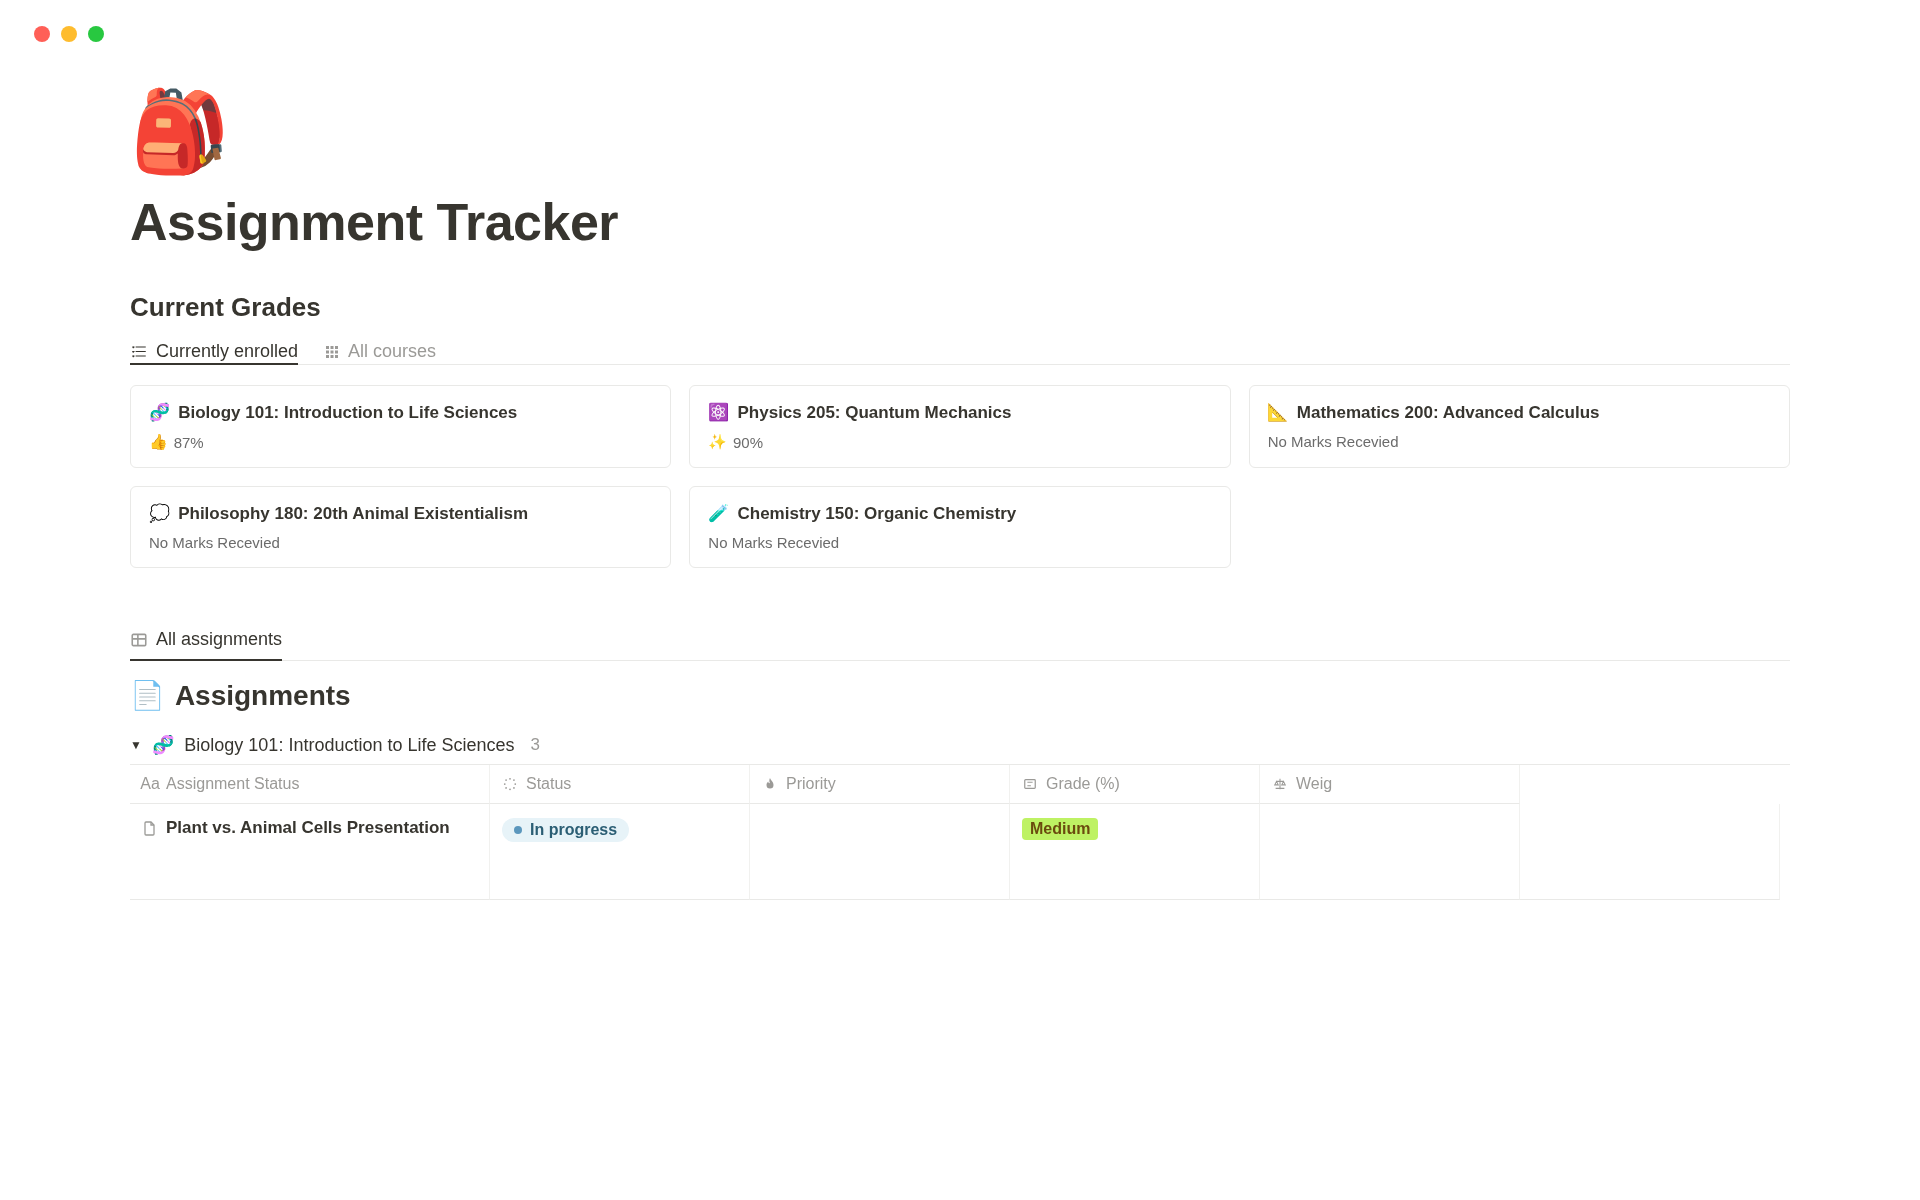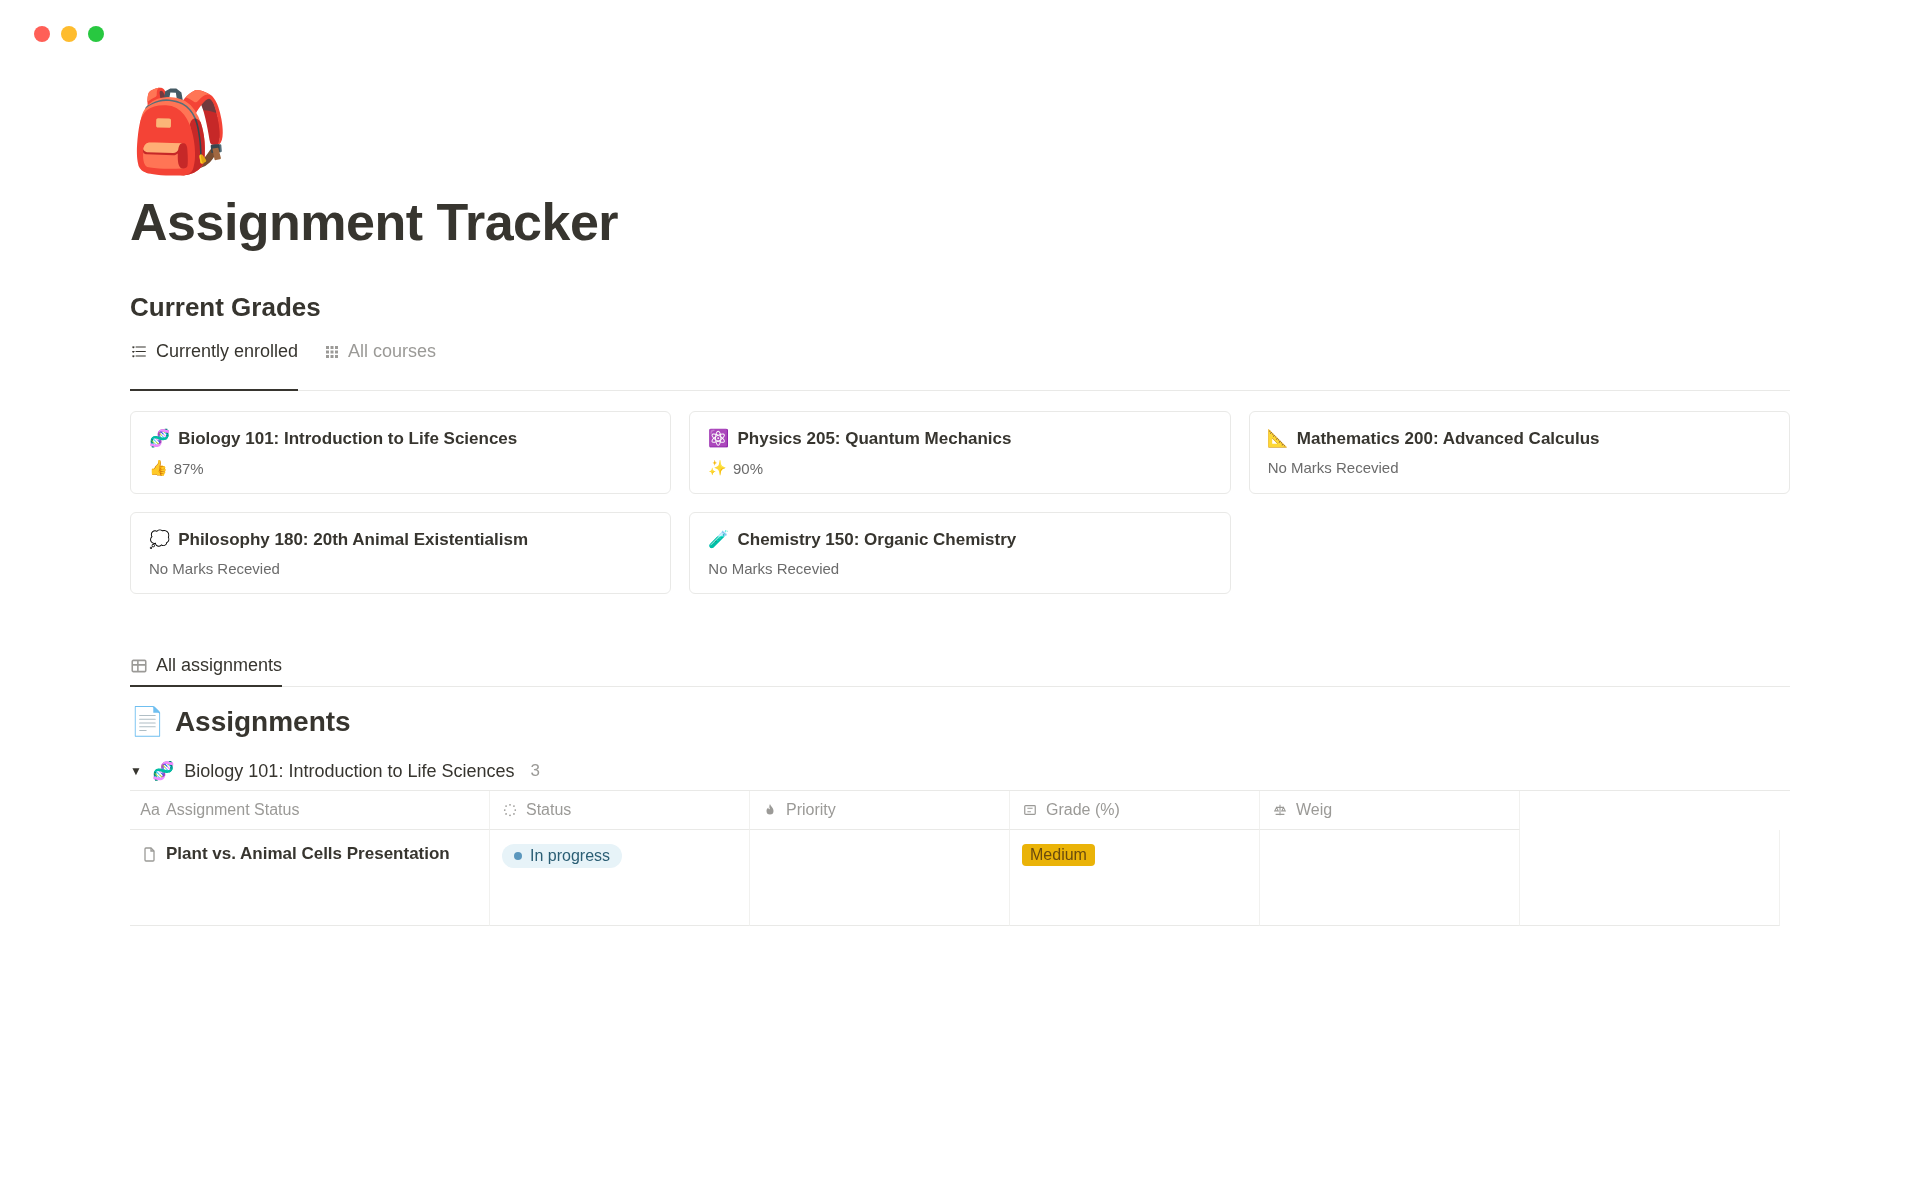--- a/index.html
+++ b/index.html
@@ -44,21 +44,21 @@
 }
 .tabs {
   display: flex;
   gap: 26px;
   border-bottom: 1px solid #e9e9e7;
 }
 .tab {
   display: flex;
   align-items: center;
   gap: 8px;
-  padding: 0 0 28px 0;
+  padding: 0 0 2px 0;
   font-size: 18px;
   color: #9b9a97;
   cursor: pointer;
   position: relative;
 }
 .tab.active {
   color: #37352f;
   font-weight: 500;
 }
 .tab.active::after {
@@ -164,20 +164,21 @@
   white-space: nowrap;
 }
 .td {
   font-size: 17px;
   padding: 14px 12px;
   border-bottom: 1px solid #e9e9e7;
   border-right: 1px solid #f1f1ef;
   min-height: 96px;
   display: flex;
   align-items: flex-start;
+  font-weight: bold;
 }
 .td.title {
   font-weight: 700;
   display: flex;
   gap: 8px;
   align-items: flex-start;
 }
 .status-pill {
   display: inline-flex;
   align-items: center;
@@ -185,21 +186,21 @@
   background: #e7f3f8;
   color: #2b5e74;
   border-radius: 14px;
   padding: 3px 12px;
   font-size: 16px;
 }
 .status-dot {
   width: 8px; height: 8px; border-radius: 50%; background: #5b97bd;
 }
 .priority-pill {
-  background: #eab308;
+  background: #bef264;
   color: #6a4b0e;
   border-radius: 4px;
   padding: 2px 8px;
   font-size: 16px;
 }
 .col-icon { width: 16px; display: inline-flex; justify-content: center; }
 .th .col-icon svg, .tab-icon svg, .doc-icon svg { display:block; }
 .doc-icon { color:#9b9a97; margin-top:2px; }
 </style>
 </head>

